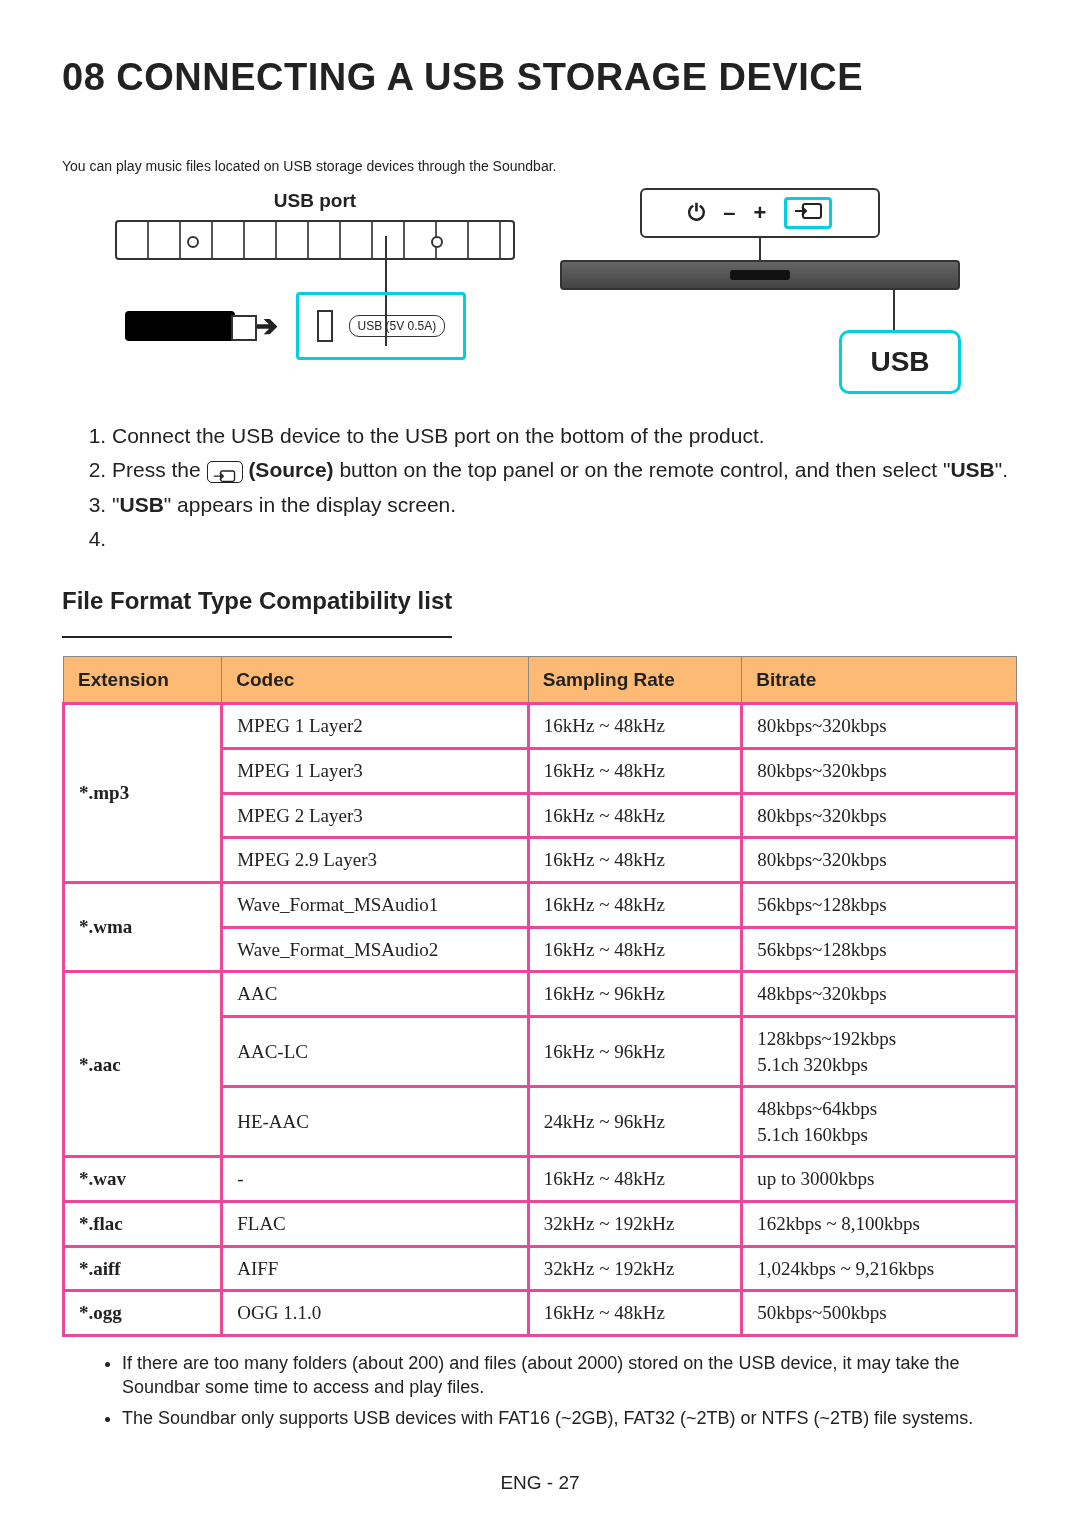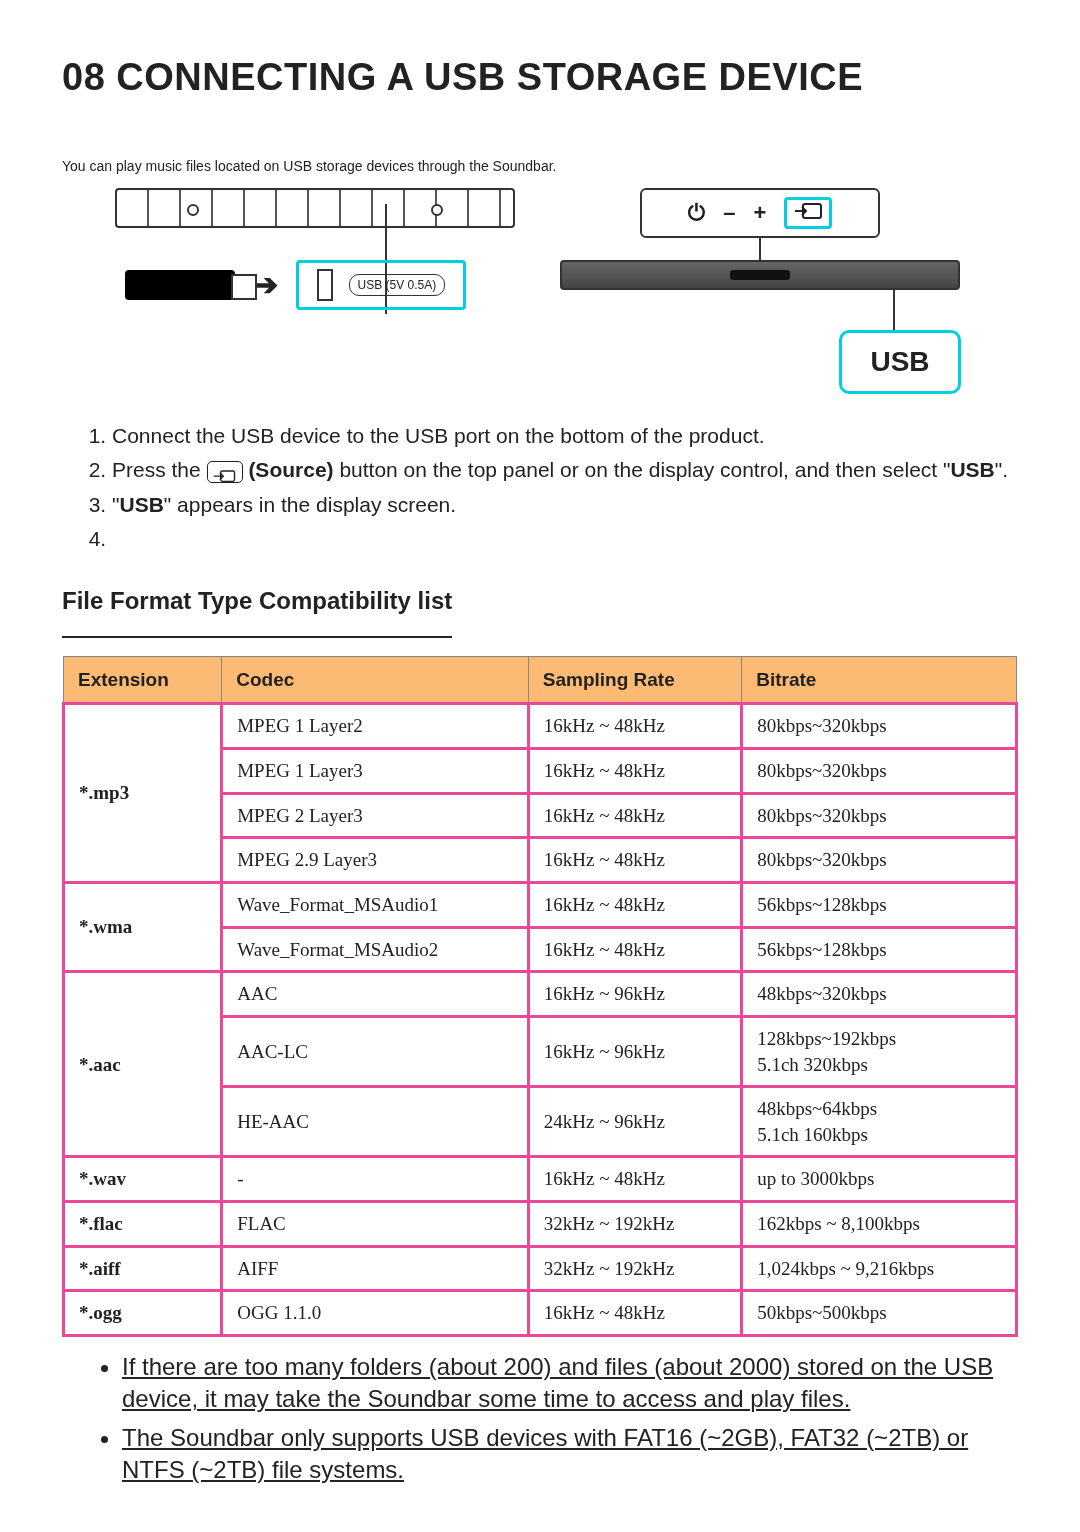--- a/index.html
+++ b/index.html
@@ -78,21 +78,21 @@
   .usb-stick .dots {
     position: absolute; right:-18px; top:8px; width:4px; height:4px; background:#333;
   }
   .usb-stick .dots2 {
     position: absolute; right:-18px; bottom:8px; width:4px; height:4px; background:#333;
   }
   .arrow-right {
     font-size: 30px; font-weight: bold;
   }
   .usb-port-box {
-    width: 170px; height: 50px;
+    width: 170px; height: 68px;
     border: 3px solid #00cfe0; border-radius: 4px;
     display: flex; align-items: center; justify-content: space-around;
     padding: 0 10px;
     position: relative;
   }
   .port-slot {
     width: 16px; height: 32px; border: 2px solid #333;
     background: #fff;
   }
   .port-label-badge {
@@ -180,21 +180,21 @@
   table.compat td {
     padding: 8px 14px;
     border: 3px solid #ec4899;
     vertical-align: middle;
     font-family: Liberation Serif, serif;
   }
   table.compat td.ext { font-weight: 700; }
   table.compat td.multi { line-height: 1.35; }
 
   .notes { list-style: disc; padding-left: 60px; }
-  .notes li { font-size: 24px; margin-bottom: 6px; text-decoration: underline;}
+  .notes li { font-size: 18px; margin-bottom: 6px;}
 
   .footer {
     text-align: center;
     font-size: 19px;
     margin-top: 40px;
     color: #222;
   }
 </style>
 </head>
 <body>
@@ -203,20 +203,21 @@
 
 
 <h1 class="section-title">08 CONNECTING A USB STORAGE DEVICE</h1>
 
 <p class="intro">You can play music files located on USB storage devices through the Soundbar.</p>
 
 
 <div class="diagrams">
 
   <div class="left-diagram">
+    <div class="usb-port-label">USB port</div>
     <div style="position:relative;">
       <div class="soundbar-top">
         <div class="speaker-left"></div>
         <div class="speaker-right"></div>
       </div>
       <div class="callout-line"></div>
     </div>
     <div class="usb-row">
       <div class="usb-stick">
         <span class="dots"></span>
@@ -251,21 +252,21 @@
   </div>
 </div>
 
 
 <ol class="steps">
   <li>Connect the USB device to the USB port on the bottom of the product.</li>
   <li>
     <span>Press the </span><span class="src-inline"><svg viewBox="0 0 30 18">
           <rect x="10" y="2" width="16" height="12" rx="2" fill="none" stroke="#222" stroke-width="1.6"></rect>
           <path d="M2 8 L12 8 M9 4 L13 8 L9 12" fill="none" stroke="#222" stroke-width="1.6"></path>
-        </svg></span><span class="b"> (Source)</span><span> button on the top panel or on the display control, and then select "</span><span class="b">USB</span><span>".</span>
+        </svg></span><span class="b"> (Source)</span><span> button on the top panel or on the remote control, and then select "</span><span class="b">USB</span><span>".</span>
   </li>
   <li>
     <span>"</span><span class="b">USB</span><span>" appears in the display screen.</span>
   </li>
   <li>
   </li>
 </ol>
 
 
 <h2 class="subhead">File Format Type Compatibility list</h2>

